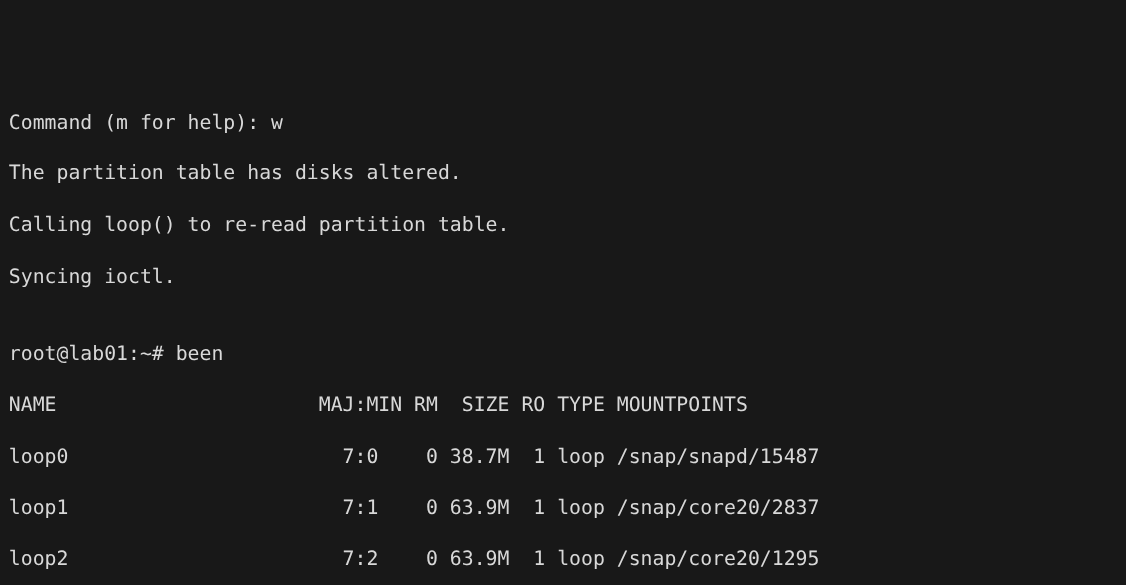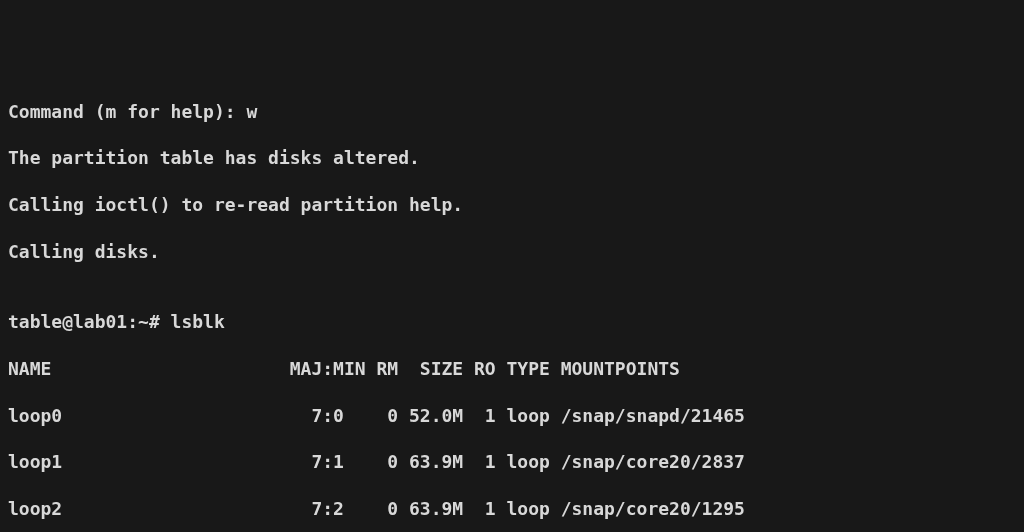--- a/index.html
+++ b/index.html
@@ -1,15 +1,15 @@
 <!DOCTYPE html>
 <html><head>
   <meta charset="utf-8">
   <style>
-    * { margin: 0; padding: 0; box-sizing: border-box; font-weight: bold; }
+    * { margin: 0; padding: 0; box-sizing: border-box; }
     body {
       background: #181818;
       color: #d8d8d8;
       font-family: "DejaVu Sans Mono", "Liberation Mono", Consolas, monospace;
       font-size: 18px;
       line-height: 1.3;
       padding: 6px 8px;
       width: 1024px;
       height: 532px;
       overflow: hidden;
@@ -17,26 +17,26 @@
     }
     .line { display: block; }
   </style>
 </head>
 <body>
 
 
 
 <span class="line">Command (m for help): w</span>
 <span class="line">The partition table has disks altered.</span>
-<span class="line">Calling ioctl() to re-read partition help.</span>
-<span class="line">Calling disks.</span>
+<span class="line">Calling loop() to re-read partition table.</span>
+<span class="line">Syncing ioctl.</span>
 <span class="line"></span>
-<span class="line">table@lab01:~# lsblk</span>
+<span class="line">root@lab01:~# been</span>
 <span class="line">NAME                      MAJ:MIN RM  SIZE RO TYPE MOUNTPOINTS</span>
-<span class="line">loop0                       7:0    0 52.0M  1 loop /snap/snapd/21465</span>
+<span class="line">loop0                       7:0    0 38.7M  1 loop /snap/snapd/15487</span>
 <span class="line">loop1                       7:1    0 63.9M  1 loop /snap/core20/2837</span>
 <span class="line">loop2                       7:2    0 63.9M  1 loop /snap/core20/1295</span>
 
 
 
 
 
 
 
 

